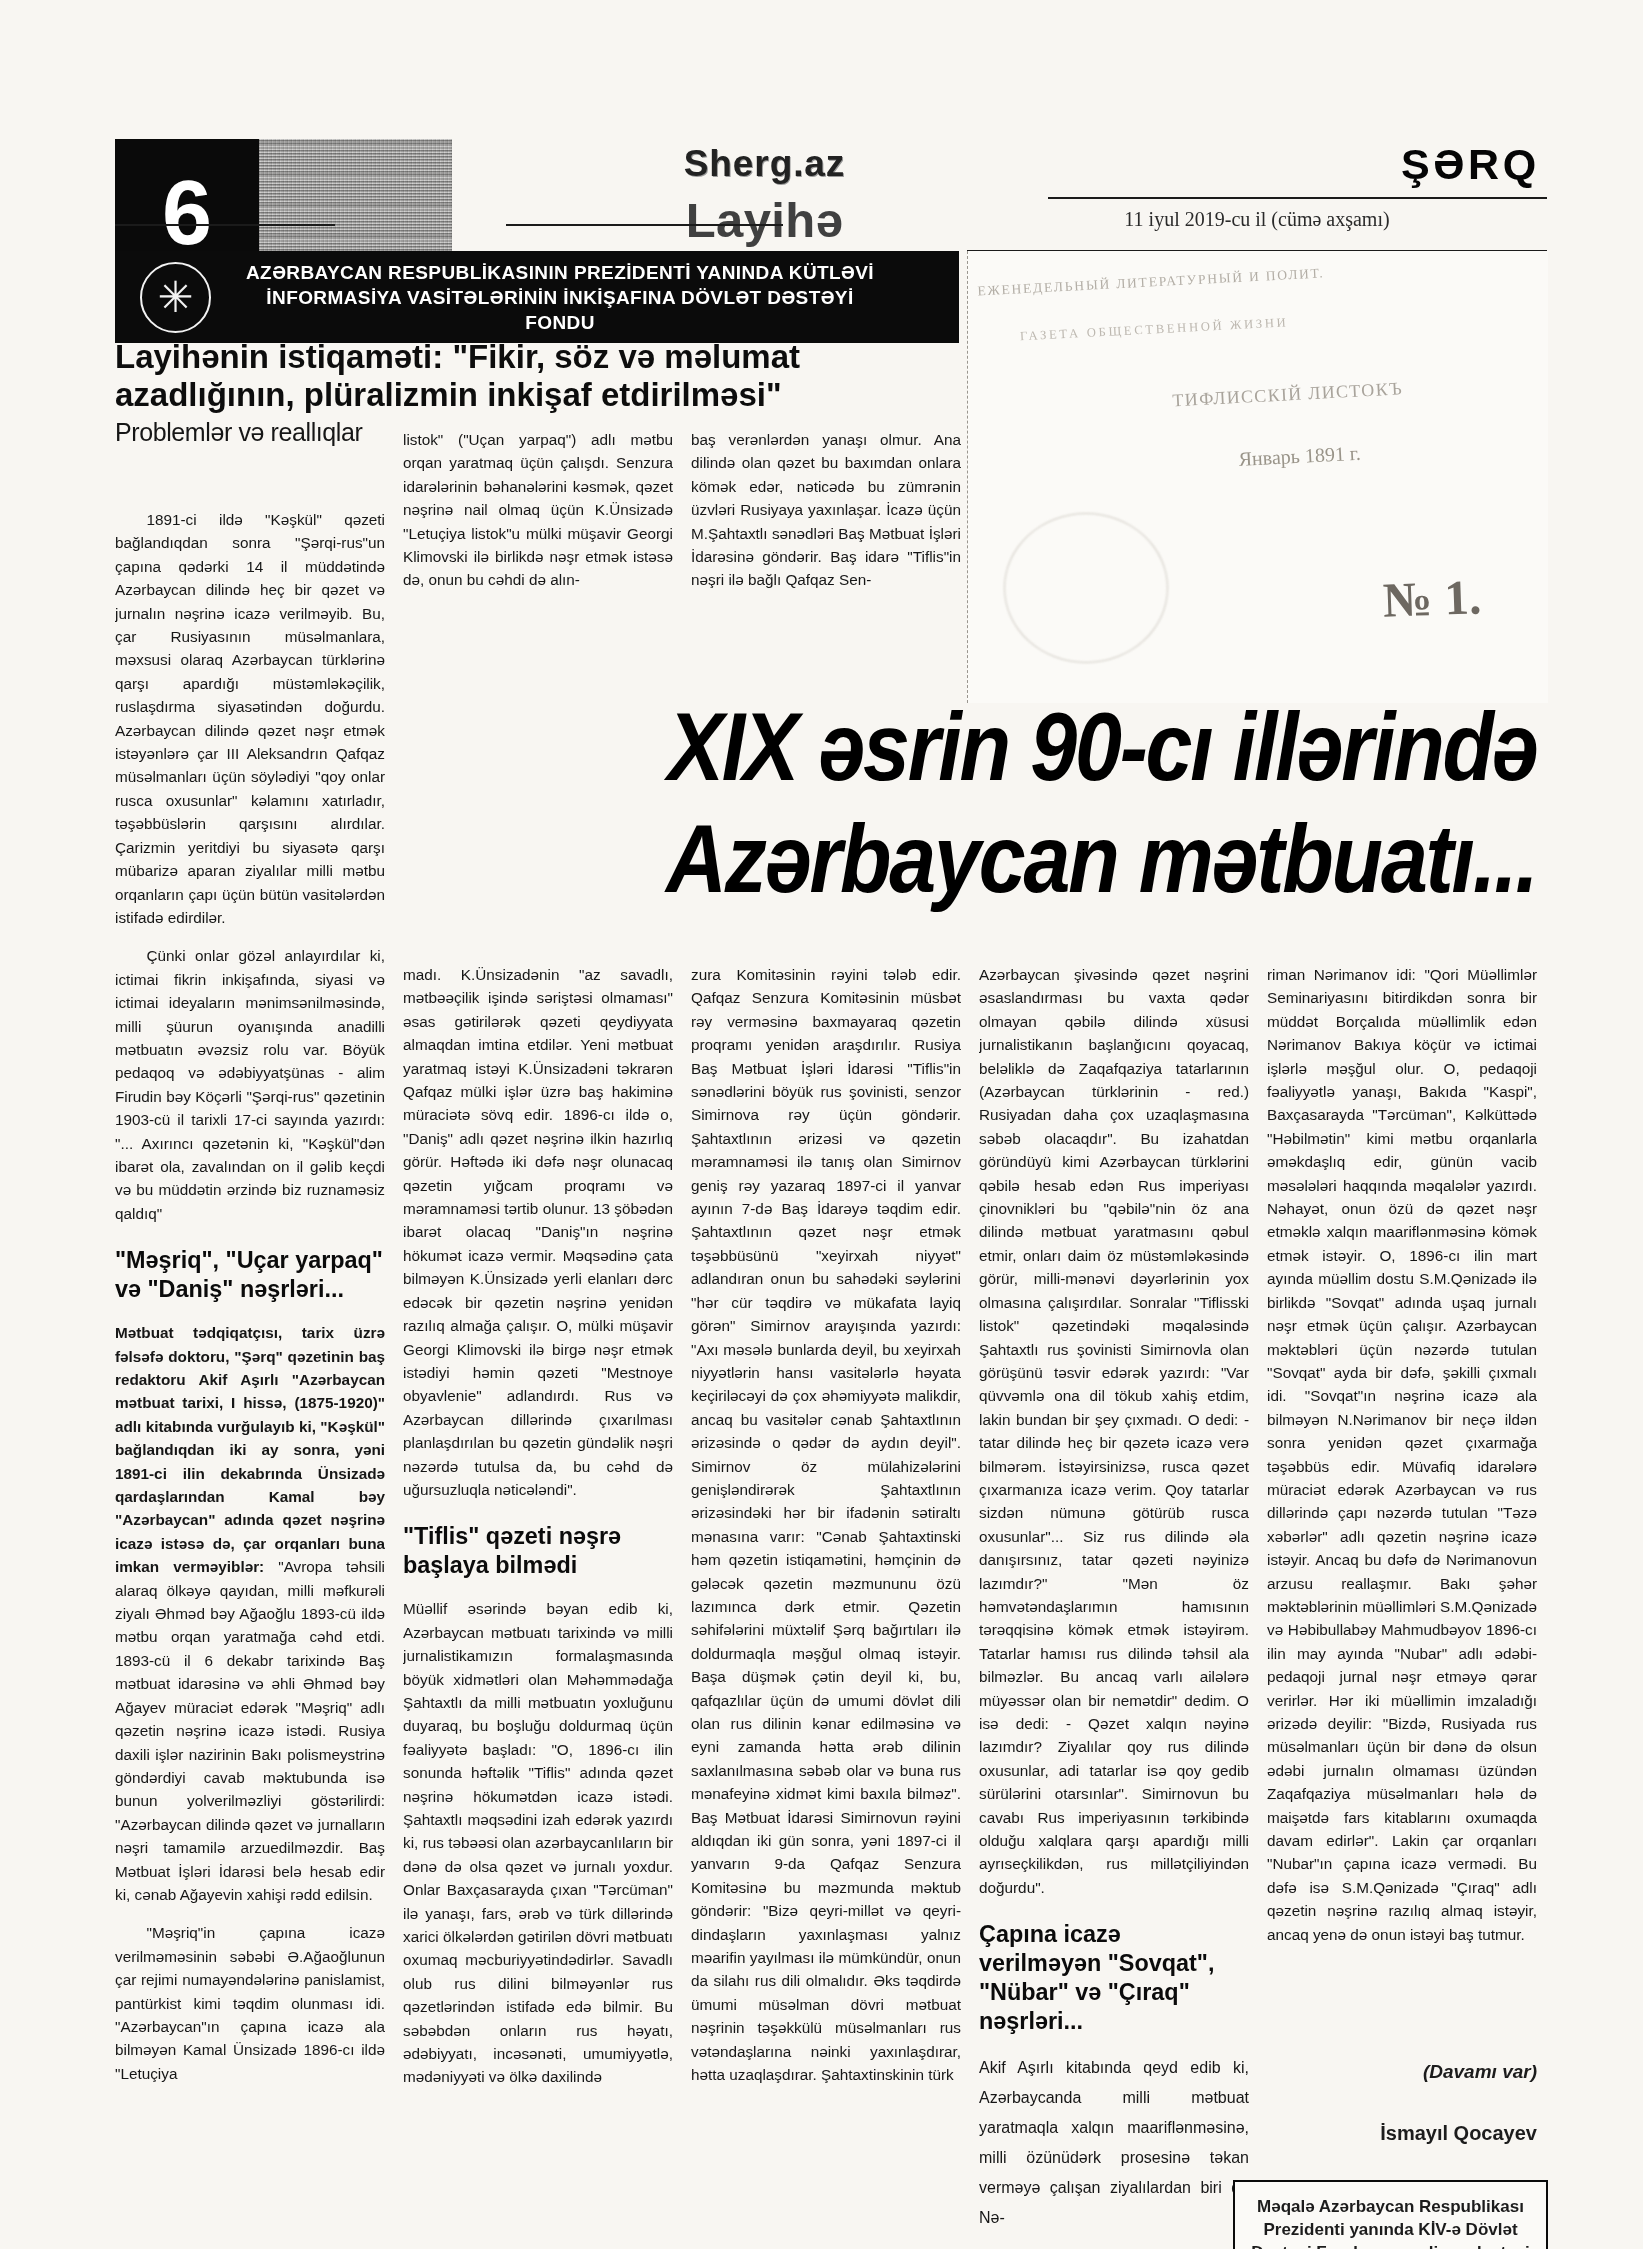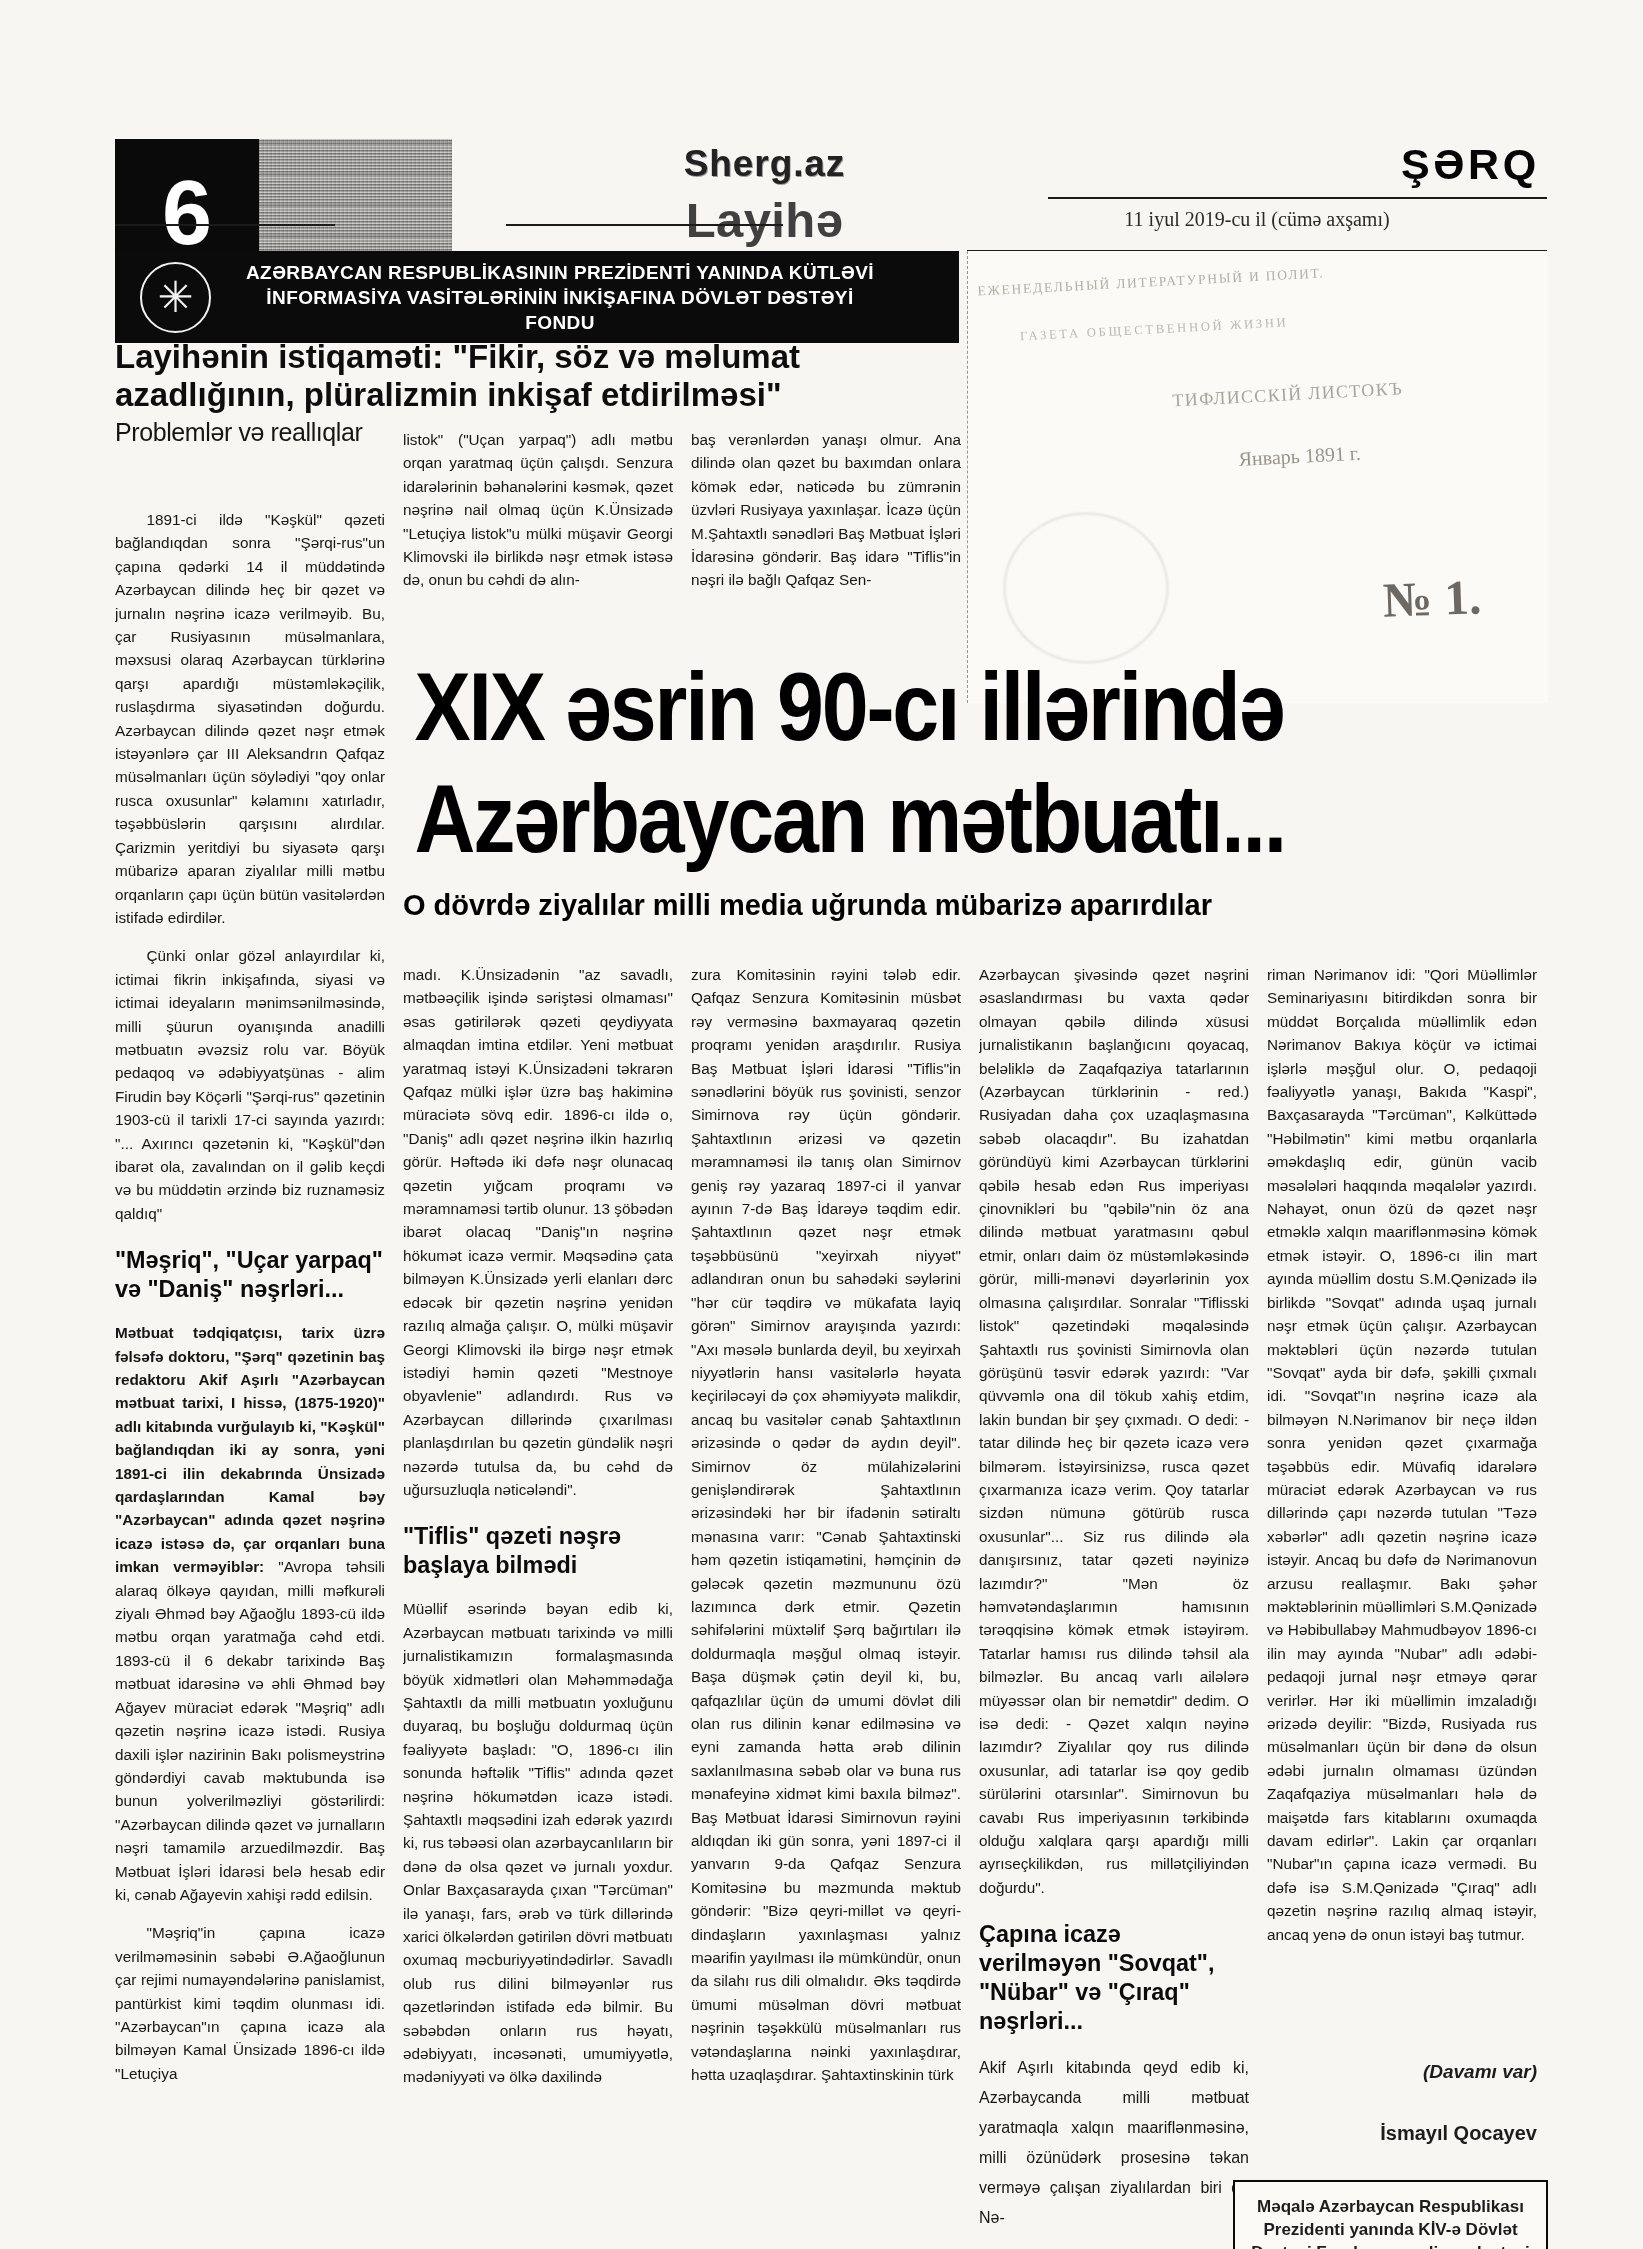--- a/index.html
+++ b/index.html
@@ -53,21 +53,21 @@
   .clip-issue{position:absolute;right:67px;bottom:76px;font-size:49px;font-weight:bold;
     color:#6d6861;font-family:"Liberation Serif", serif;transform:rotate(-2deg);}
   .clip-stamp{position:absolute;left:36px;bottom:40px;width:162px;height:148px;
     border:1.8px solid #c4bfb6;border-radius:50%;filter:blur(0.9px);opacity:.8;}
   
   .lead-headline{left:115px;top:338px;width:837px;font-size:33px;line-height:38px;
     font-weight:bold;color:#0d0d0d;letter-spacing:0;}
   .kicker{left:115px;top:418px;width:297px;font-size:25px;color:#161616;
     font-weight:400;white-space:nowrap;letter-spacing:-0.4px;}
   
-  .main-headline{left:403px;top:650px;width:1145px;text-align:left;color:#000;}
+  .main-headline{left:403px;top:690px;width:1145px;text-align:right;color:#000;font-style:italic;}
   .mh-line{font-weight:bold;font-size:86px;line-height:112px;letter-spacing:-2.2px;
     transform:scale(0.98,1.12);transform-origin:center;white-space:nowrap;}
   .mh-sub{font-size:29px;font-weight:bold;margin-top:15.3px;letter-spacing:0;white-space:nowrap;}
   
   .col{width:270px;font-size:15.3px;line-height:23.4px;text-align:justify;overflow:hidden;color:#161616;}
   .col p{margin:0;text-indent:31.5px;}
   .col p.noindent{text-indent:0;}
   .col p + p{margin-top:15px;}
   .subhead{font-weight:bold;font-size:23.4px;line-height:29px;text-align:left;text-indent:0;
     margin:21px 0 17px 0;color:#0b0b0b;}
@@ -142,21 +142,20 @@
   <p class="noindent">listok" ("Uçan yarpaq") adlı mətbu orqan yaratmaq üçün çalışdı. Senzura idarələrinin bəhanələrini kəsmək, qəzet nəşrinə nail olmaq üçün K.Ünsizadə "Letuçiya listok"u mülki müşavir Georgi Klimovski ilə birlikdə nəşr etmək istəsə də, onun bu cəhdi də alın-</p>
 </div>
 
 <div class="abs col col3top">
   <p class="noindent">baş verənlərdən yanaşı olmur. Ana dilində olan qəzet bu baxımdan onlara kömək edər, nəticədə bu zümrənin üzvləri Rusiyaya yaxınlaşar. İcazə üçün M.Şahtaxtlı sənədləri Baş Mətbuat İşləri İdarəsinə göndərir. Baş idarə "Tiflis"in nəşri ilə bağlı Qafqaz Sen-</p>
 </div>
 
 <div class="abs main-headline">
   <div class="mh-line">XIX əsrin 90-cı illərində</div>
   <div class="mh-line">Azərbaycan mətbuatı...</div>
-  <div class="mh-sub">O dövrdə ziyalılar milli media uğrunda mübarizə aparırdılar</div>
 </div>
 
 <div class="abs col col2">
   <p class="noindent">madı. K.Ünsizadənin "az savadlı, mətbəəçilik işində səriştəsi olmaması" əsas gətirilərək qəzeti qeydiyyata almaqdan imtina etdilər. Yeni mətbuat yaratmaq istəyi K.Ünsizadəni təkrarən Qafqaz mülki işlər üzrə baş hakiminə müraciətə sövq edir. 1896-cı ildə o, "Daniş" adlı qəzet nəşrinə ilkin hazırlıq görür. Həftədə iki dəfə nəşr olunacaq qəzetin yığcam proqramı və məramnaməsi tərtib olunur. 13 şöbədən ibarət olacaq "Daniş"ın nəşrinə hökumət icazə vermir. Məqsədinə çata bilməyən K.Ünsizadə yerli elanları dərc edəcək bir qəzetin nəşrinə yenidən razılıq almağa çalışır. O, mülki müşavir Georgi Klimovski ilə birgə nəşr etmək istədiyi həmin qəzeti "Mestnoye obyavlenie" adlandırdı. Rus və Azərbaycan dillərində çıxarılması planlaşdırılan bu qəzetin gündəlik nəşri nəzərdə tutulsa da, bu cəhd də uğursuzluqla nəticələndi".</p>
   <div class="subhead">"Tiflis" qəzeti nəşrə başlaya bilmədi</div>
   <p class="noindent">Müəllif əsərində bəyan edib ki, Azərbaycan mətbuatı tarixində və milli jurnalistikamızın formalaşmasında böyük xidmətləri olan Məhəmmədağa Şahtaxtlı da milli mətbuatın yoxluğunu duyaraq, bu boşluğu doldurmaq üçün fəaliyyətə başladı: "O, 1896-cı ilin sonunda həftəlik "Tiflis" adında qəzet nəşrinə hökumətdən icazə istədi. Şahtaxtlı məqsədini izah edərək yazırdı ki, rus təbəəsi olan azərbaycanlıların bir dənə də olsa qəzet və jurnalı yoxdur. Onlar Baxçasarayda çıxan "Tərcüman" ilə yanaşı, fars, ərəb və türk dillərində xarici ölkələrdən gətirilən dövri mətbuatı oxumaq məcburiyyətindədirlər. Savadlı olub rus dilini bilməyənlər rus qəzetlərindən istifadə edə bilmir. Bu səbəbdən onların rus həyatı, ədəbiyyatı, incəsənəti, umumiyyətlə, mədəniyyəti və ölkə daxilində</p>
 </div>
 
 <div class="abs col col3">
   <p class="noindent">zura Komitəsinin rəyini tələb edir. Qafqaz Senzura Komitəsinin müsbət rəy verməsinə baxmayaraq qəzetin proqramı yenidən araşdırılır. Rusiya Baş Mətbuat İşləri İdarəsi "Tiflis"in sənədlərini böyük rus şovinisti, senzor Simirnova rəy üçün göndərir. Şahtaxtlının ərizəsi və qəzetin məramnaməsi ilə tanış olan Simirnov geniş rəy yazaraq 1897-ci il yanvar ayının 7-də Baş İdarəyə təqdim edir. Şahtaxtlının qəzet nəşr etmək təşəbbüsünü "xeyirxah niyyət" adlandıran onun bu sahədəki səylərini "hər cür təqdirə və mükafata layiq görən" Simirnov arayışında yazırdı: "Axı məsələ bunlarda deyil, bu xeyirxah niyyətlərin hansı vasitələrlə həyata keçiriləcəyi də çox əhəmiyyətə malikdir, ancaq bu vasitələr cənab Şahtaxtlının ərizəsində o qədər də aydın deyil". Simirnov öz mülahizələrini genişləndirərək Şahtaxtlının ərizəsindəki hər bir ifadənin sətiraltı mənasına varır: "Cənab Şahtaxtinski həm qəzetin istiqamətini, həmçinin də gələcək qəzetin məzmununu özü lazımınca dərk etmir. Qəzetin səhifələrini müxtəlif Şərq bağırtıları ilə doldurmaqla məşğul olmaq istəyir. Başa düşmək çətin deyil ki, bu, qafqazlılar üçün də umumi dövlət dili olan rus dilinin kənar edilməsinə və eyni zamanda hətta ərəb dilinin saxlanılmasına səbəb olar və buna rus mənafeyinə xidmət kimi baxıla bilməz". Baş Mətbuat İdarəsi Simirnovun rəyini aldıqdan iki gün sonra, yəni 1897-ci il yanvarın 9-da Qafqaz Senzura Komitəsinə bu məzmunda məktub göndərir: "Bizə qeyri-millət və qeyri-dindaşların yaxınlaşması yalnız məarifin yayılması ilə mümkündür, onun da silahı rus dili olmalıdır. Əks təqdirdə ümumi müsəlman dövri mətbuat nəşrinin təşəkkülü müsəlmanları rus vətəndaşlarına nəinki yaxınlaşdırar, hətta uzaqlaşdırar. Şahtaxtinskinin türk</p>

